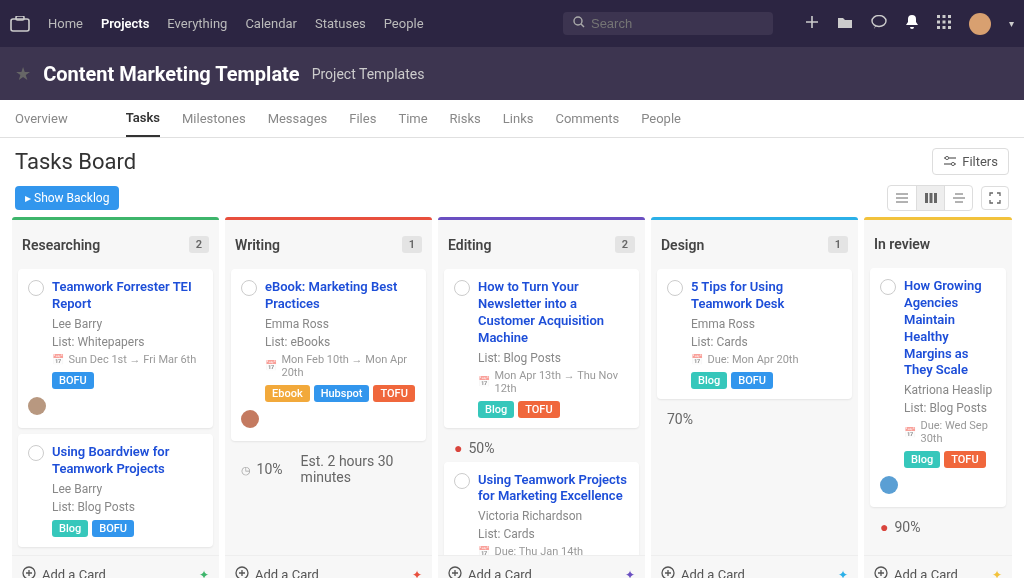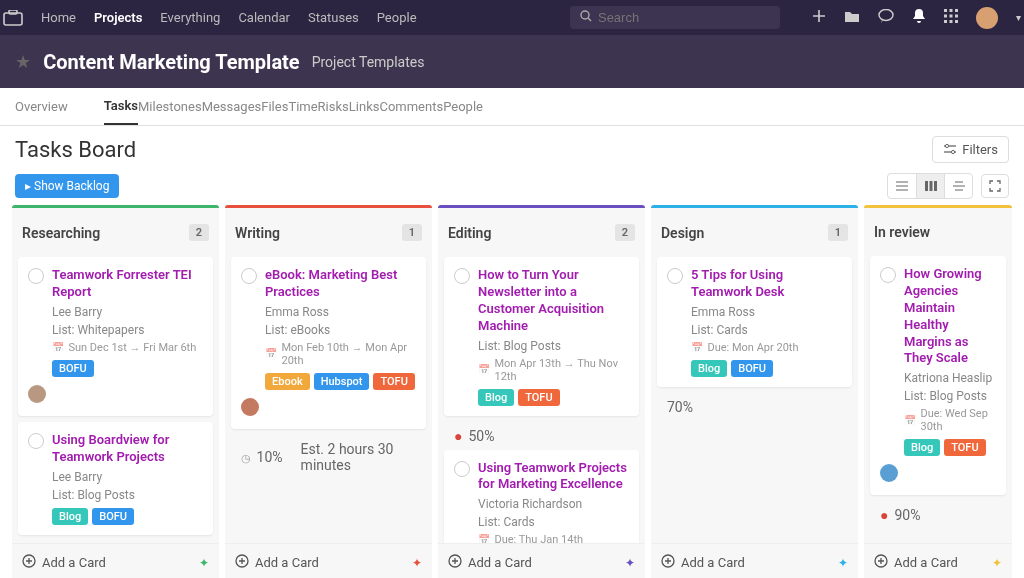--- a/index.html
+++ b/index.html
@@ -1,37 +1,37 @@
 <!DOCTYPE html>
 <html><head>
 <meta charset="utf-8">
 <style>
   * { box-sizing: border-box; margin: 0; padding: 0; }
   body { font-family: -apple-system, BlinkMacSystemFont, "Segoe UI", Roboto, sans-serif; font-size: 13px; color: #333; background: #fff; width: 1024px; height: 578px; overflow: hidden; }
   
   
-  .topnav { background: #2c2542; display: flex; align-items: center; height: 35px; padding: 0 3px; gap: 18px; color: #ccc; }
+  .topnav { background: #2c2542; display: flex; align-items: center; height: 47px; padding: 0 10px; gap: 18px; color: #ccc; }
   .logo-icon svg { display: block; }
   .nav-links { display: flex; gap: 18px; }
   .nav-links span { font-size: 13px; cursor: pointer; color: #bbb; }
   .nav-links span.active { color: #fff; font-weight: 600; }
   .flex-spacer { flex: 1; }
   .search-box { background: #3c3450; border-radius: 4px; padding: 4px 10px; display: flex; align-items: center; gap: 6px; width: 210px; color: #aaa; }
   .search-box input { background: transparent; border: none; color: #ccc; outline: none; width: 100%; font-size: 13px; }
   .top-icons { display: flex; align-items: center; gap: 18px; margin-left: 14px; color: #ccc; }
   .avatar-small { width: 22px; height: 22px; border-radius: 50%; background: #d8a070; }
   
   
   .project-bar { background: #3d3550; color: #fff; height: 53px; display: flex; align-items: center; gap: 12px; padding: 0 15px; }
   .star-icon { color: #666; font-size: 18px; }
   .project-title { font-size: 20px; font-weight: 700; }
   .project-sub { font-size: 14px; color: #ccc; font-weight: 400; }
   
   
-  .tabs { border-bottom: 1px solid #e0e0e0; display: flex; padding: 0 15px; height: 38px; align-items: center; color: #888; font-size: 13px; }
+  .tabs { border-bottom: 1px solid #e0e0e0; display: flex; gap: 22px; padding: 0 15px; height: 38px; align-items: center; color: #888; font-size: 13px; }
   .tabs span { cursor: pointer; height: 100%; display: flex; align-items: center; }
   .tabs span.active { color: #333; font-weight: 600; border-bottom: 2px solid #333; margin-left: 36px; }
   
   
   .board-head { display: flex; align-items: center; padding: 10px 15px 4px; }
   .board-title { font-size: 22px; color: #333; }
   .filters-btn { border: 1px solid #ddd; border-radius: 4px; padding: 5px 10px; display: flex; align-items: center; gap: 5px; font-size: 13px; cursor: pointer; color: #555; }
   
   .toolbar-row { display: flex; align-items: center; padding: 6px 15px 6px; }
   .show-backlog { background: #3296ed; color: #fff; border-radius: 4px; padding: 5px 10px; font-size: 12px; cursor: pointer; }
@@ -46,21 +46,21 @@
   .col { width: 207px; min-width: 207px; background: #f7f7f7; border-radius: 3px; display: flex; flex-direction: column; }
   .col.narrow { width: 148px; min-width: 148px; }
   .col-top-bar { height: 3px; border-radius: 3px 3px 0 0; }
   .col-head { display: flex; align-items: center; padding: 16px 10px; font-weight: 600; font-size: 14px; color: #444; }
   .col-count { background: #e4e4e4; color: #666; font-size: 11px; padding: 2px 7px; border-radius: 3px; font-weight: 600; margin-left: auto; }
   .col-body { flex: 1; overflow-y: auto; padding: 0 6px; scrollbar-width: none; }
   
   .card { background: #fff; border-radius: 4px; padding: 10px; margin-bottom: 6px; box-shadow: 0 1px 2px rgba(0,0,0,0.08); }
   .card-row1 { display: flex; gap: 8px; }
   .card-circle { width: 16px; height: 16px; border-radius: 50%; border: 1.5px solid #ccc; margin-top: 1px; flex-shrink: 0; }
-  .card-title { font-size: 13px; font-weight: 600; color: #a21caf; line-height: 1.3; }
+  .card-title { font-size: 13px; font-weight: 600; color: #1d4ed8; line-height: 1.3; }
   .card-meta { margin-left: 24px; display: flex; flex-direction: column; gap: 4px; margin-top: 4px; }
   .card-owner { font-size: 12px; color: #888; }
   .card-list { font-size: 12px; color: #888; }
   .card-date { font-size: 11px; color: #999; display: flex; align-items: center; gap: 4px; }
   .tags { display: flex; gap: 4px; flex-wrap: wrap; margin-top: 2px; }
   .tag { font-size: 11px; padding: 2px 7px; border-radius: 3px; color: #fff; font-weight: 500; }
   .card-bottom { margin-top: 8px; }
   .assignee { width: 18px; height: 18px; border-radius: 50%; background: #c0a080; display: inline-block; }
   
   .card-footer { display: flex; align-items: center; gap: 6px; padding: 6px 10px; color: #666; font-size: 14px; }

